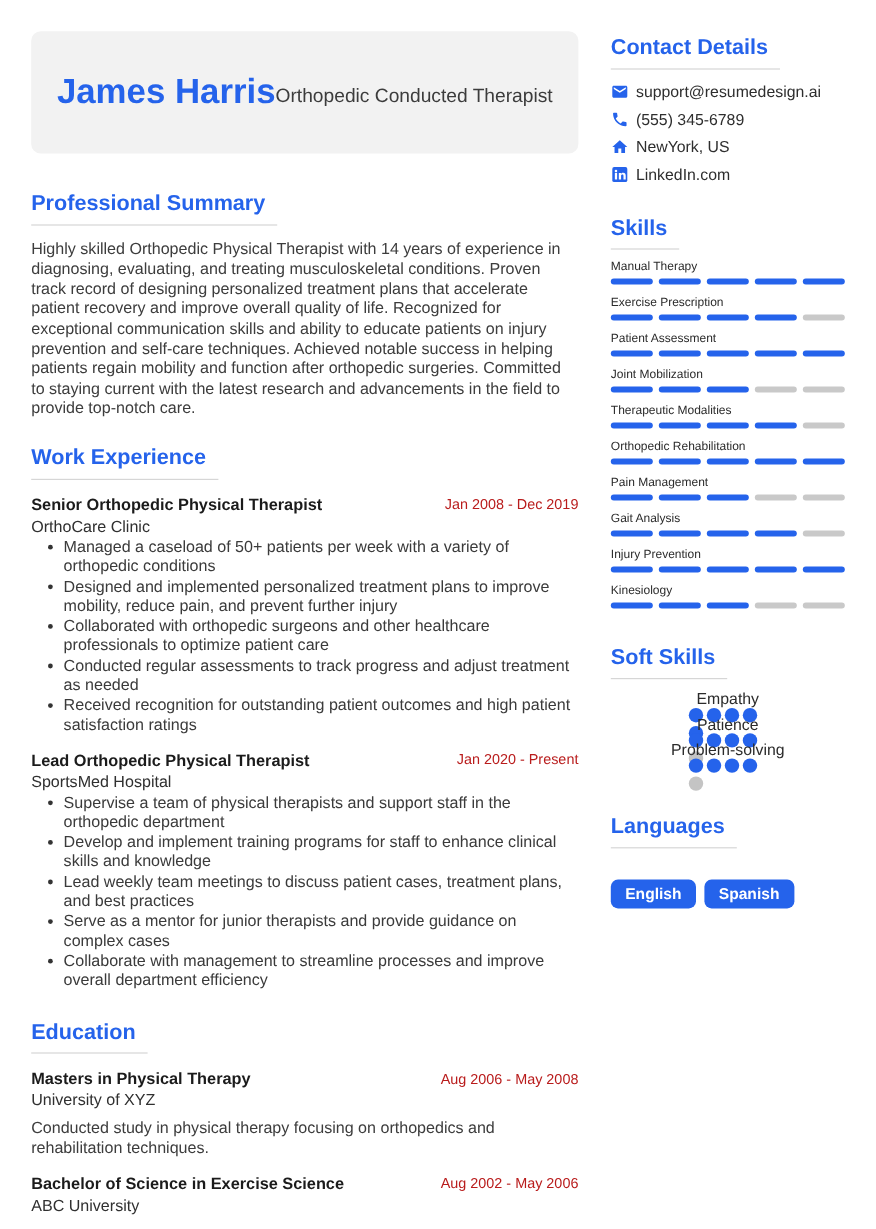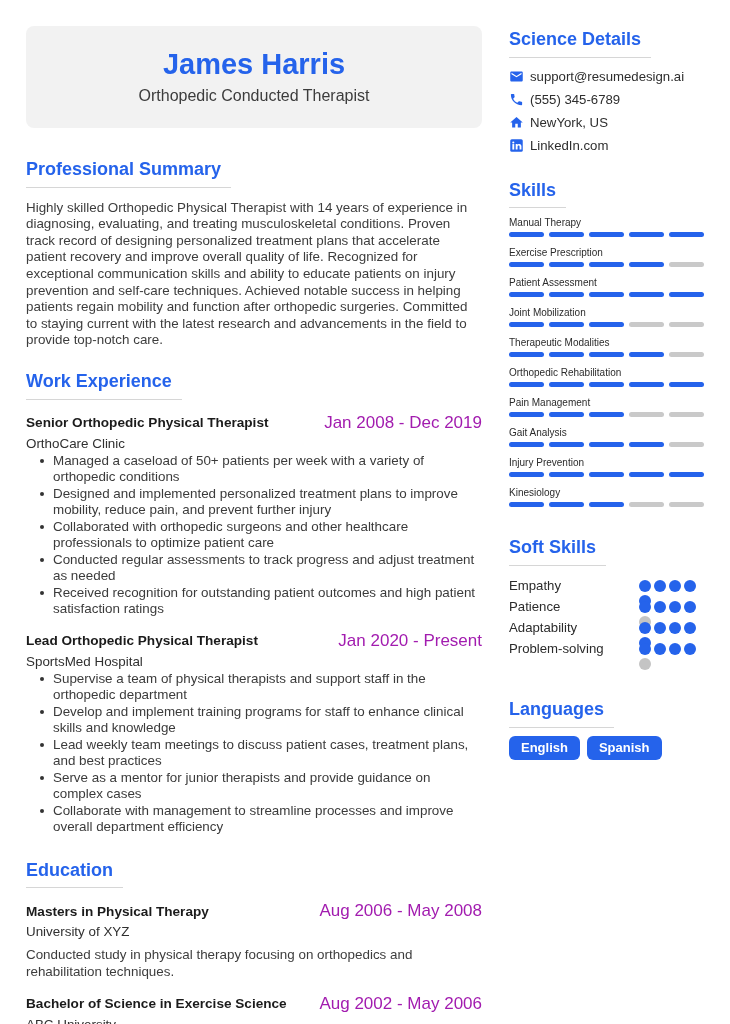--- a/index.html
+++ b/index.html
@@ -13,42 +13,42 @@
     width:730px;height:1024px;overflow:hidden;background:#fff;
     font-family:"Liberation Sans",sans-serif;color:#3b3b3b;
   }
   .page{width:730px;height:1024px;padding:26px;display:flex;gap:27px;}
   .main-col{width:456px;flex:none;}
   .side-col{width:195px;flex:none;}
 
   
   .header-card{
     background:var(--header-bg);border-radius:8px;height:102px;
-    display:flex;flex-direction:column;align-items:center;justify-content:center;
+    display:flex;flex-direction:row;align-items:center;justify-content:center;
   }
   .person-name{font-size:29px;font-weight:bold;color:var(--accent);line-height:1;}
   .person-title{font-size:16px;color:#3c3c3c;margin-top:8px;}
 
   
   .sec-h{
     font-size:18px;font-weight:bold;color:var(--accent);
     display:inline-block;border-bottom:1px solid #d6d6d6;
     padding:0 10px 7px 0;margin:0;line-height:1.15;
   }
 
   
   .summary-sec{margin-top:31px;}
   .summary-text{font-size:13.4px;line-height:16.6px;color:#3d3d3d;margin:12px 0 0 0;}
   .work-sec{margin-top:22px;}
   .edu-sec{margin-top:24px;}
 
   .entry{margin-top:13px;}
   .entry-head{display:flex;justify-content:space-between;align-items:center;}
   .entry-title{font-size:13.6px;font-weight:bold;color:#1b1b1b;}
-  .entry-date{font-size:17px;color:#a21caf;white-space:nowrap;}
+  .entry-date{font-size:12px;color:#b91c1c;white-space:nowrap;}
   .entry-sub{font-size:13.4px;color:#303030;margin-top:3px;}
   .entry-desc{font-size:13.4px;line-height:16.6px;color:#3d3d3d;margin:8px 0 0 0;}
   .bullets{margin-top:2px;padding-left:14px;}
   .bullet-row{display:flex;gap:9px;font-size:13.4px;line-height:16.5px;color:#3b3b3b;}
   .bullet-dot{width:4px;height:4px;border-radius:50%;background:#333;flex:none;margin-top:6px;}
 
   
   .contact-sec{margin-top:3px;}
   .contact-list{margin-top:11px;}
   .contact-row{display:flex;align-items:center;gap:6px;margin-bottom:8px;cursor:pointer;}
@@ -59,29 +59,29 @@
   .skills-sec{margin-top:27px;}
   .skills-list{margin-top:9px;}
   .skill{margin-bottom:10px;}
   .skill-name{font-size:10px;color:#2b2b2b;margin-bottom:4px;}
   .bar{display:flex;gap:5px;}
   .seg{flex:1;height:5px;border-radius:2.5px;background:var(--track);}
   .seg.fill{background:var(--accent);}
 
   .soft-sec{margin-top:30px;padding-bottom:14px;}
   .soft-list{margin-top:9px;}
-  .soft-row{display:flex;align-items:center;height:21px;position:relative;z-index:0;}
+  .soft-row{display:flex;align-items:center;height:21px;position:relative;z-index:0;flex-direction:column;}
   .soft-name{flex:1;font-size:13.2px;color:#2b2b2b;}
   .dots{position:relative;display:flex;gap:3px;width:57px;margin-right:8px;flex:none;}
   .dot{width:12px;height:12px;border-radius:50%;background:#C4C4C4;flex:none;}
   .dot.fill{background:var(--accent);}
   .dot.wrap{position:absolute;left:0;top:15px;z-index:-1;}
 
   .lang-sec{margin-top:26px;}
-  .lang-row{display:flex;gap:7px;margin-top:8px;}
+  .lang-row{display:flex;gap:7px;margin-top:26px;}
   .pill{
     background:var(--accent);color:#fff;font-size:13px;font-weight:bold;
     padding:4px 12px 5px 12px;border-radius:6px;cursor:pointer;
   }
 </style>
 </head>
 <body>
 
 <div class="page">
 
@@ -180,21 +180,21 @@
             <div class="entry-sub">ABC University</div>
           </div>
         </div>
     </section>
 
   </div>
 
   <div class="side-col">
 
     <section class="contact-sec">
-      <h2 class="sec-h">Science Details</h2>
+      <h2 class="sec-h">Contact Details</h2>
       <div id="contact-items" class="contact-list">
           <div class="contact-row">
             <span class="c-icon">
               <svg viewBox="0 0 24 24">
                 <path d="M20 4H4c-1.1 0-2 .9-2 2v12c0 1.1.9 2 2 2h16c1.1 0 2-.9 2-2V6c0-1.1-.9-2-2-2zm0 4.2-8 5-8-5V6l8 5 8-5v2.2z"></path>
               </svg>
             </span>
             <span class="c-text">support@resumedesign.ai</span>
           </div>
           <div class="contact-row">
@@ -352,30 +352,20 @@
             <div class="soft-name">Patience</div>
             <div class="dots">
               <span class="dot fill"></span>
               <span class="dot fill"></span>
               <span class="dot fill"></span>
               <span class="dot fill"></span>
               <span class="dot wrap"></span>
             </div>
           </div>
           <div class="soft-row">
-            <div class="soft-name">Adaptability</div>
-            <div class="dots">
-              <span class="dot fill"></span>
-              <span class="dot fill"></span>
-              <span class="dot fill"></span>
-              <span class="dot fill"></span>
-              <span class="dot fill wrap"></span>
-            </div>
-          </div>
-          <div class="soft-row">
             <div class="soft-name">Problem-solving</div>
             <div class="dots">
               <span class="dot fill"></span>
               <span class="dot fill"></span>
               <span class="dot fill"></span>
               <span class="dot fill"></span>
               <span class="dot wrap"></span>
             </div>
           </div>
         </div>

